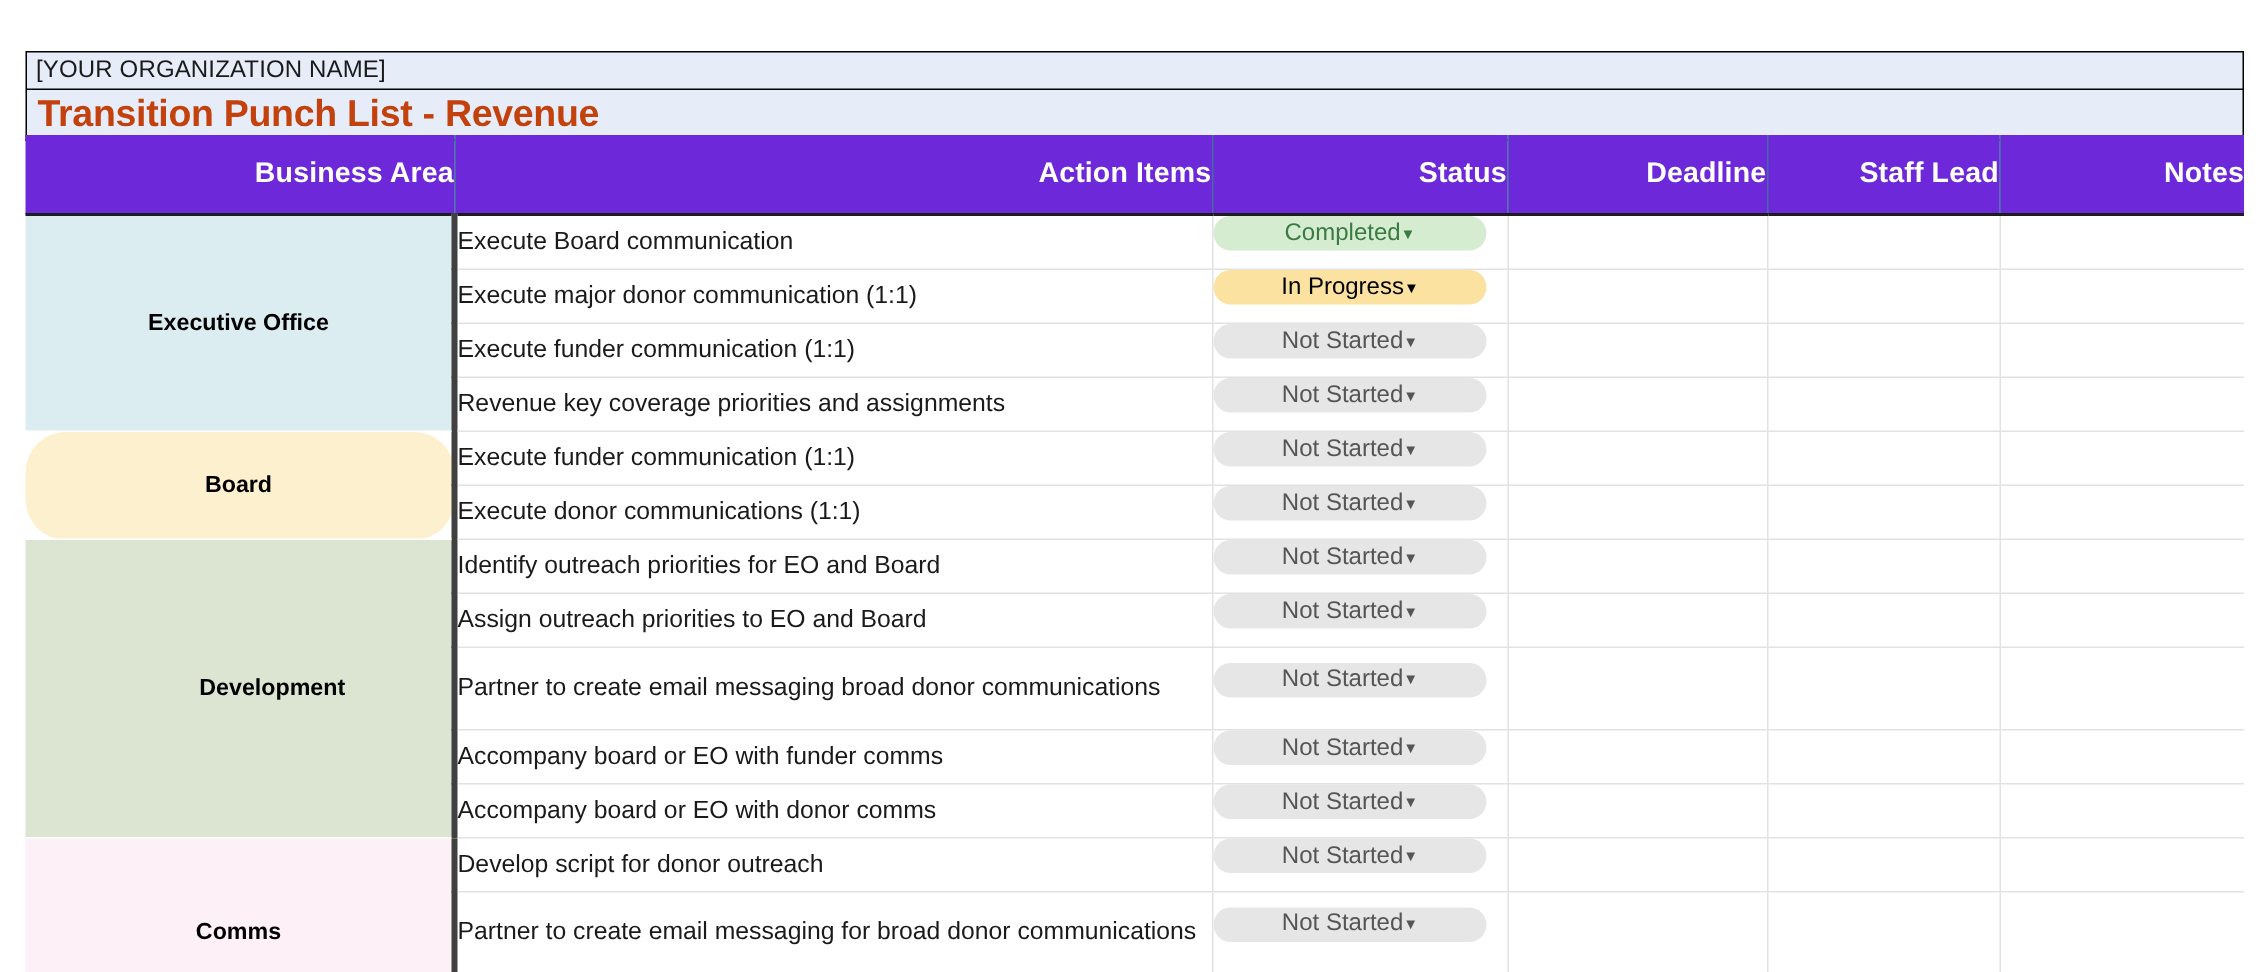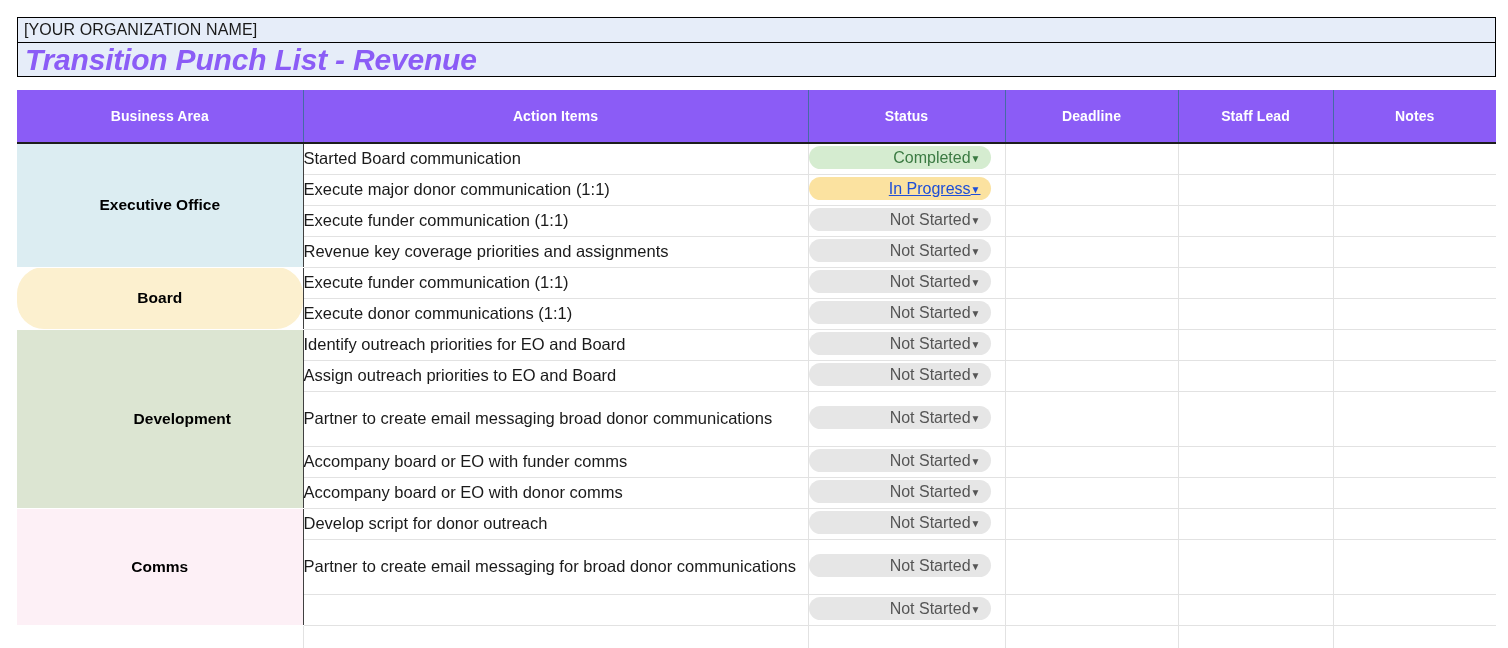--- a/index.html
+++ b/index.html
@@ -19,21 +19,21 @@
     position: relative;
     width: 1508px;
     height: 648px;
     background: #ffffff;
   }
 
   
   .titlewrap {
     position: absolute;
     left: 17px;
-    top: 17px;
+    top: 34px;
     width: 1479px;
   }
   .org-row {
     height: 26px;
     background: #e6edf9;
     border: 1px solid #000000;
     box-sizing: border-box;
     display: flex;
     align-items: center;
     padding-left: 6px;
@@ -48,50 +48,49 @@
     height: 34px;
     background: #e6edf9;
     border: 1px solid #000000;
     border-top: none;
     box-sizing: border-box;
     display: flex;
     align-items: center;
     padding-left: 7px;
   }
   .title-row .title-text {
-    font-size: 30px;
+    font-size: 25px;
     font-weight: bold;
-    color: #8b5cf6;
+    color: #c2410c;
     letter-spacing: -.2px;
     line-height: 1;
-    font-style: italic;
   }
 
   
   table.grid {
     position: absolute;
     left: 17px;
     top: 90px;
     border-collapse: collapse;
     table-layout: fixed;
     width: 1479px;
   }
   table.grid td, table.grid th {
     padding: 0;
     margin: 0;
     vertical-align: middle;
   }
 
   
   thead th {
-    background: #8b5cf6;
+    background: #6d28d9;
     color: #ffffff;
-    font-size: 14px;
+    font-size: 19px;
     font-weight: bold;
-    text-align: center;
+    text-align: right;
     height: 53px;
     letter-spacing: .1px;
     border-right: 1px solid #456ba4;
     border-bottom: 2px solid #1d1d1d;
     box-sizing: border-box;
   }
   thead th:last-child { border-right: none; }
 
   
   .c-area   { width: 286px; }
@@ -108,21 +107,21 @@
     background: #ffffff;
     box-sizing: border-box;
   }
   tbody td.notes-col { border-right: none; }
 
   td.area-cell {
     text-align: center;
     font-size: 15.5px;
     font-weight: bold;
     color: #000000;
-    border-right: 1px solid #404040;
+    border-right: 4px solid #404040;
     border-bottom: 1px solid #ffffff;
     vertical-align: middle;
   }
 
   td.action-cell {
     font-size: 16.5px;
     color: #1a1a1a;
     padding: 3px 6px 3px 8px;
     line-height: 1.2;
     vertical-align: middle;
@@ -131,38 +130,38 @@
   td.status-cell {
     text-align: left;
     padding: 0 0 0 6px;
     vertical-align: bottom;
   }
   td.status-cell.mid { vertical-align: middle; }
 
   .badge {
     display: inline-flex;
     align-items: center;
-    justify-content: flex-end;
+    justify-content: center;
     width: 182px;
     height: 23px;
     border-radius: 12px;
     font-size: 16px;
     padding: 0 10px 0 11px;
     box-sizing: border-box;
-    margin-bottom: 2px;
+    margin-bottom: 12px;
     line-height: 1;
   }
   .badge .caret {
     font-size: 10px;
     line-height: 1;
     transform: translateY(1px);
   }
 
   .badge.s-completed   { background: #d5ecd0; color: #3b7a42; }
-  .badge.s-inprogress  { background: #fbe2a0; color: #1d4ed8; text-decoration: underline; }
+  .badge.s-inprogress  { background: #fbe2a0; color: #000000; }
   .badge.s-notstarted  { background: #e6e6e6; color: #555555; }
 
   
   tr.tail td { height: 26px; border-bottom: none; }
 </style>
 </head>
 <body>
 
 <div id="sheet">
 
@@ -190,21 +189,21 @@
         <th>Action Items</th>
         <th>Status</th>
         <th>Deadline</th>
         <th>Staff Lead</th>
         <th>Notes</th>
       </tr>
     </thead>
     <tbody id="tbody">
         <tr style="height: 31px;">
           <td class="area-cell" rowspan="4" style="background: rgb(220, 237, 242);"><span>Executive Office</span></td>
-          <td class="action-cell"><span>Started Board communication</span></td>
+          <td class="action-cell"><span>Execute Board communication</span></td>
           <td class="status-cell mid"><span class="badge s-completed">
               <span>Completed</span>
               <span class="caret">▼</span>
             </span></td>
           <td><span></span></td>
           <td><span></span></td>
           <td class="notes-col"><span></span></td>
         </tr>
         <tr style="height: 31px;">
           <td class="action-cell"><span>Execute major donor communication (1:1)</span></td>

